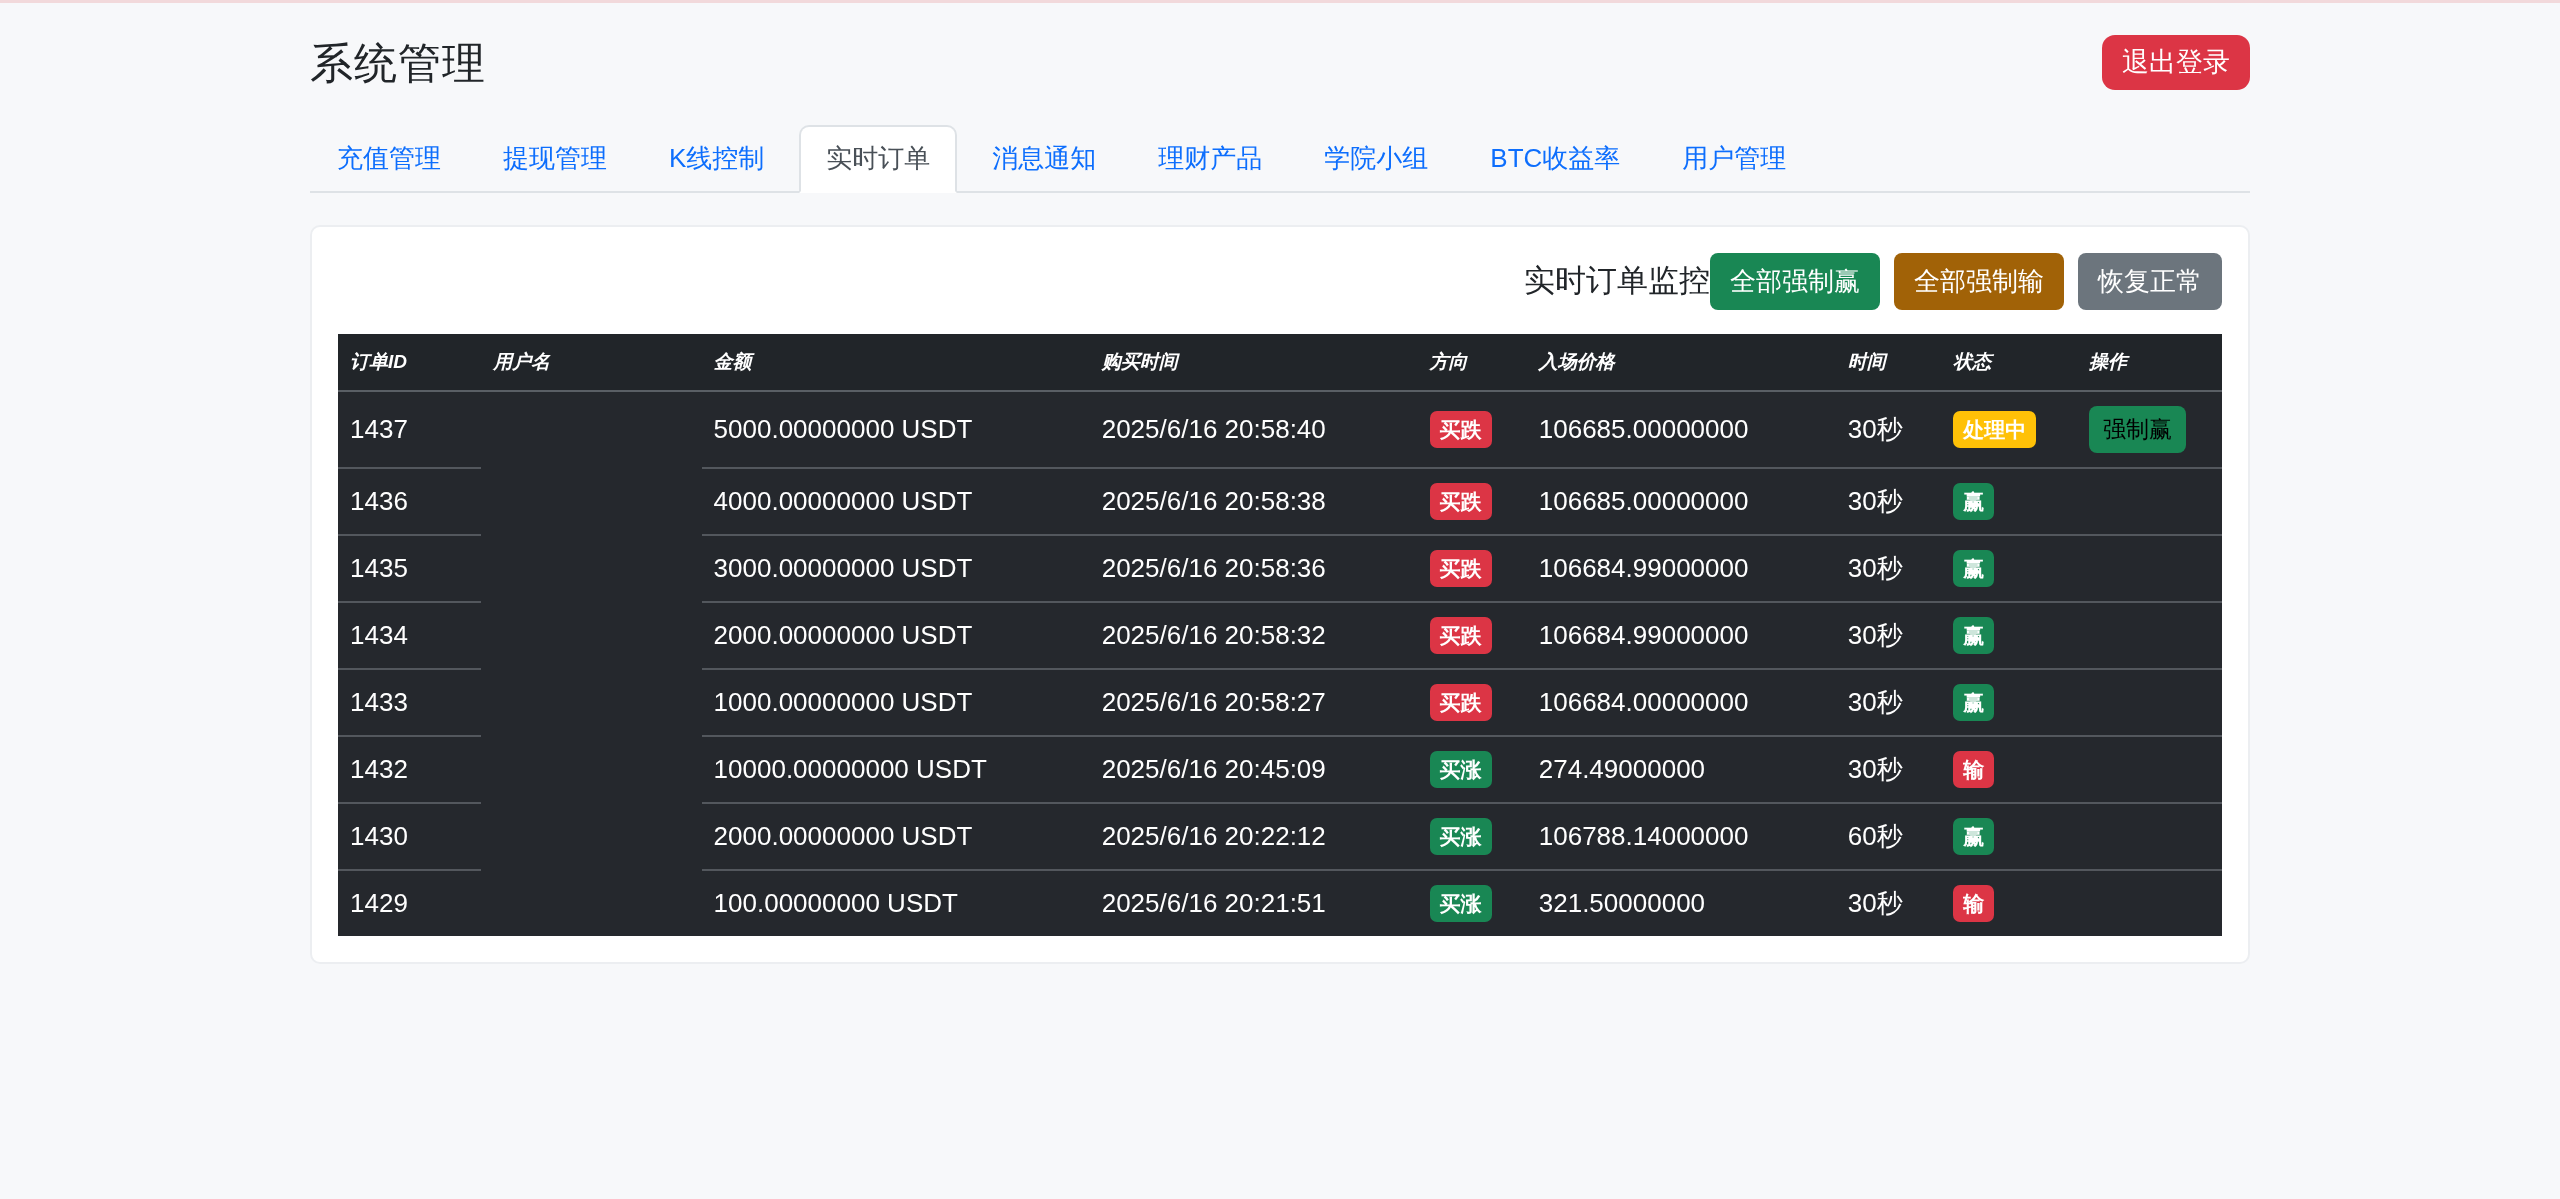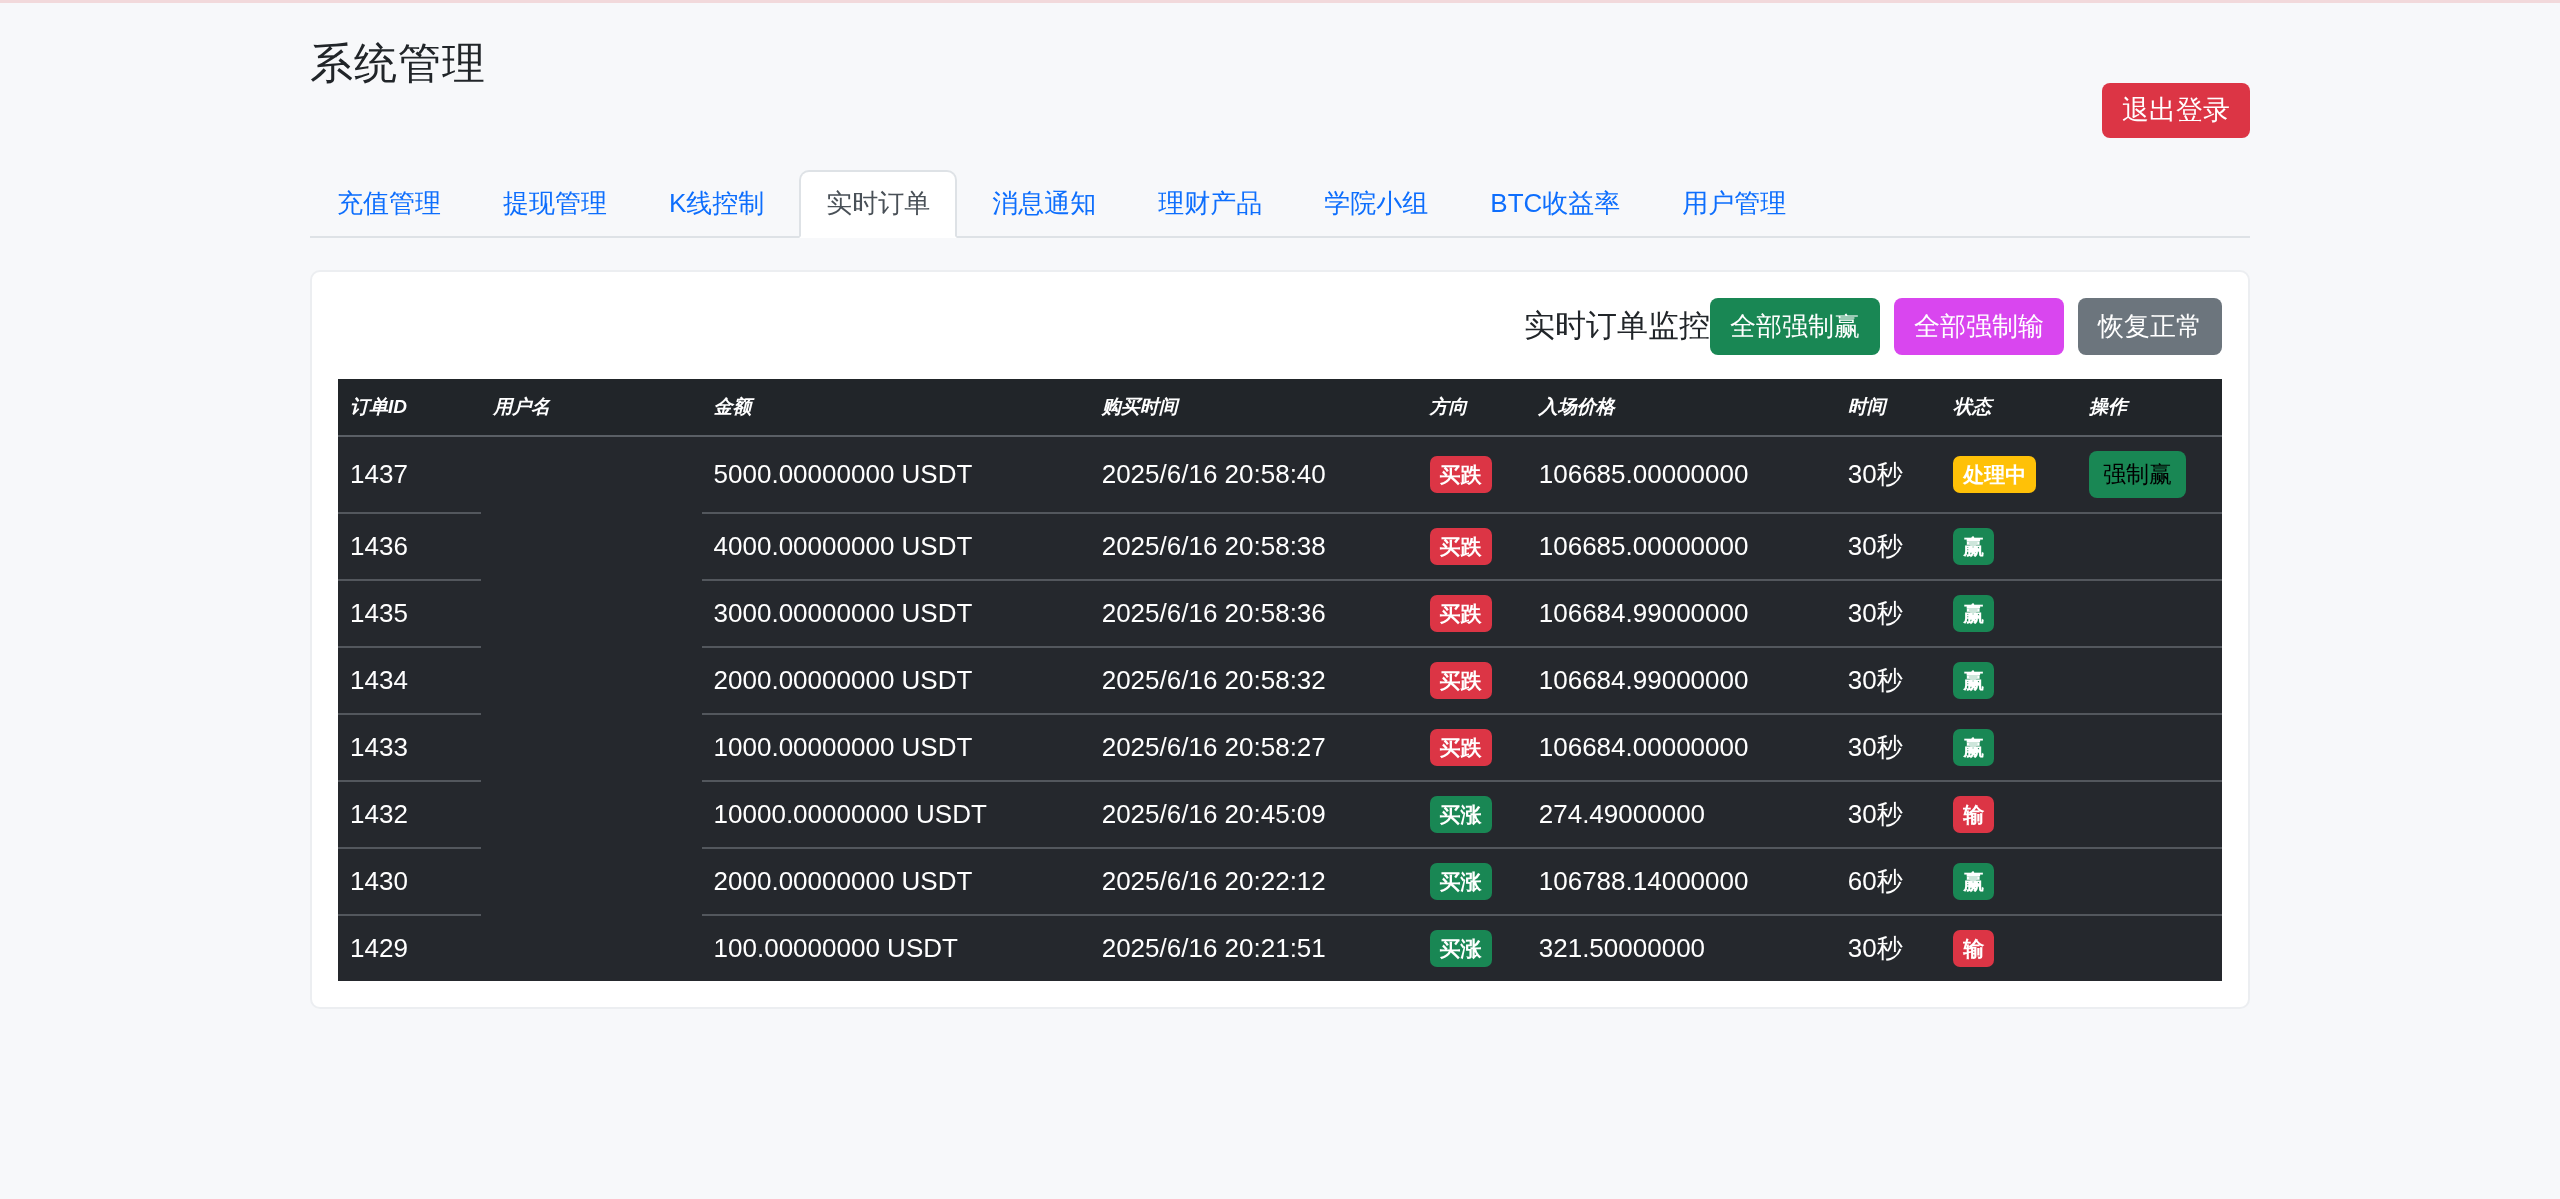--- a/index.html
+++ b/index.html
@@ -10,23 +10,23 @@
     font-family: "Liberation Sans", "DejaVu Sans", sans-serif;
     color: #212529;
   }
   .top-accent { height: 3px; width: 100%; background: #f2d9db; }
   .container { width: 1940px; margin: 0 auto; padding-top: 32px; }
 
   
   .page-header { display: flex; justify-content: space-between; align-items: flex-start; }
   .page-title { font-size: 43px; font-weight: 500; margin: 0; letter-spacing: 1px; }
   .logout-btn {
-    background: #dc3545; color: #fff; border: none; border-radius: 8px;
+    background: #dc3545; color: #fff; border: none; border-radius: 13px;
     font-size: 27px; padding: 12px 20px; cursor: pointer;
-    font-family: inherit; line-height: 1.15; margin-top: 48px;
+    font-family: inherit; line-height: 1.15;
   }
 
   
   .nav-tabs { display: flex; border-bottom: 2px solid #dee2e6; margin-top: 32px; gap: 8px; }
   .tab {
     font-size: 26px; color: #0d6efd; padding: 15px 25px; cursor: pointer;
     border: 2px solid transparent; border-bottom: none; margin-bottom: -2px;
     border-radius: 10px 10px 0 0; line-height: 1.3; text-decoration: none;
   }
   .tab.active {
@@ -40,21 +40,21 @@
     border-radius: 10px; padding: 26px;
   }
   .card-header-row { display: flex; justify-content: flex-end; align-items: center; margin-bottom: 24px; }
   .panel-title { font-size: 31px; font-weight: 500; }
   .btn-group-right { display: flex; gap: 14px; }
   .btn {
     border: none; border-radius: 8px; color: #fff; cursor: pointer;
     font-size: 26px; padding: 13px 20px; font-family: inherit; line-height: 1.2;
   }
   .btn-green { background: #198754; }
-  .btn-red   { background: #d946ef; }
+  .btn-red   { background: #a16207; }
   .btn-gray  { background: #6c757d; }
 
   
   table.orders { width: 100%; border-collapse: collapse; table-layout: fixed; }
   .orders th {
     background: #212529; color: #fff; text-align: left;
     font-size: 19px; font-weight: 700; padding: 15px 12px;
     border-bottom: 2px solid #5a5f65; white-space: nowrap; font-style: italic;
   }
   .orders td {

